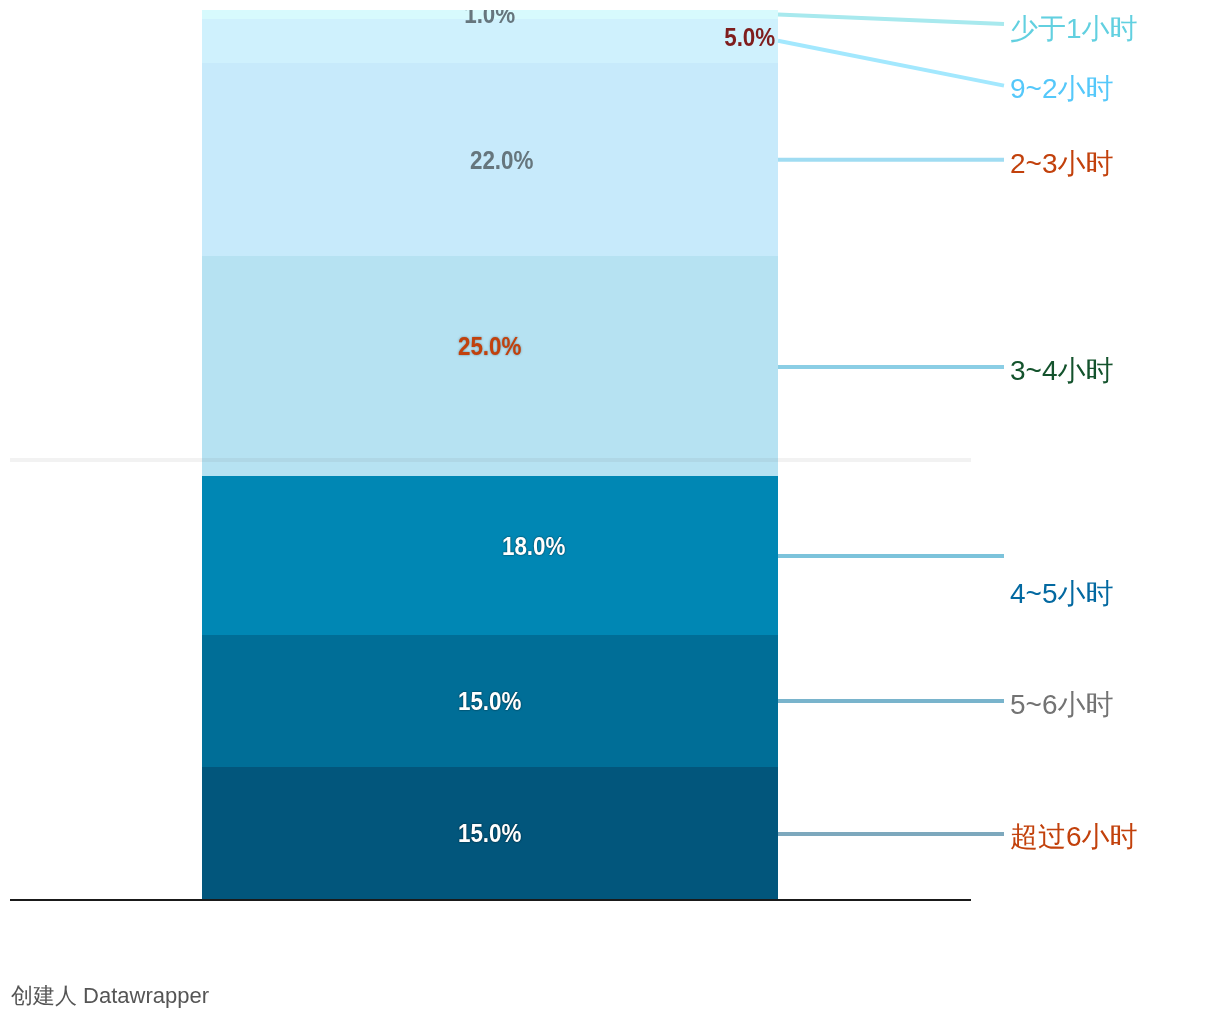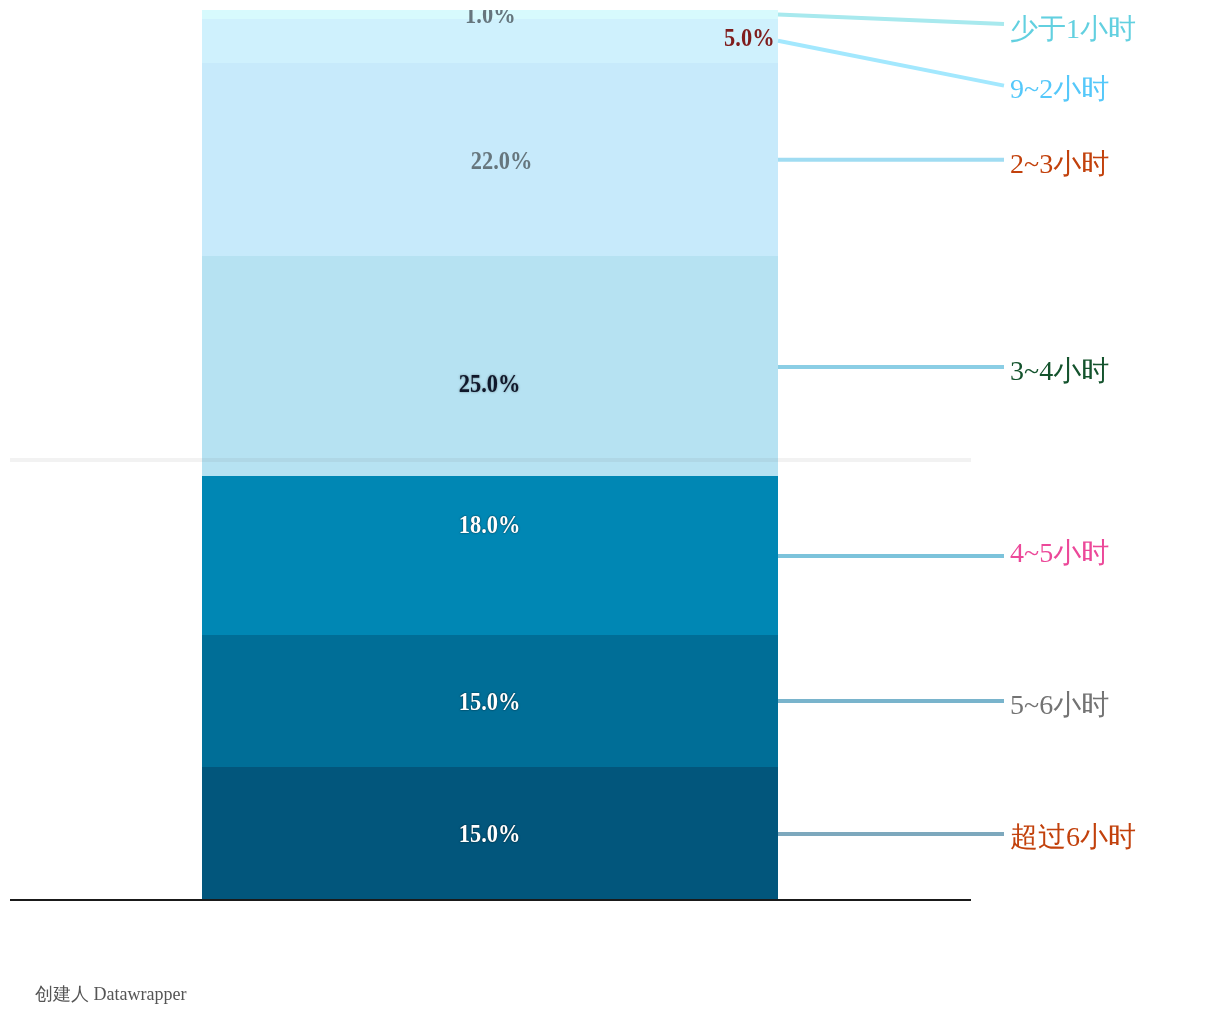--- a/index.html
+++ b/index.html
@@ -2,80 +2,80 @@
 <html><head>
 <meta charset="utf-8">
 <title>Stacked bar chart</title>
 <style>
   html,body{margin:0;padding:0;}
   body{
     width:1220px;height:1020px;background:#ffffff;overflow:hidden;
     font-family:"Liberation Sans","DejaVu Sans",sans-serif;
     -webkit-font-smoothing:antialiased;
   }
-  #chart{position:relative;width:1220px;height:924px;background:#fff;font-family:Liberation Serif, serif;}
+  #chart{position:relative;width:1220px;height:924px;background:#fff;}
 
   
   #plot{position:absolute;left:0;top:10px;width:1220px;height:889px;overflow:hidden;}
   .seg{position:absolute;left:202px;width:576px;}
   .seglabel{
     position:absolute;left:202px;width:576px;text-align:center;
     font-weight:700;font-size:25.2px;line-height:1;
   }
   .seglabel span{display:inline-block;transform:scaleX(0.89) translateZ(0);transform-origin:50% 50%;}
 
   svg.leaders{position:absolute;left:0;top:0;width:1220px;height:1020px;overflow:visible;}
 
   .catlabel{position:absolute;left:1010px;font-size:28px;line-height:1;white-space:nowrap;transform:translateZ(0);}
 
   svg.axislayer{position:absolute;left:0;top:0;width:1220px;height:1020px;}
   #gridline{position:absolute;left:10px;top:457.8px;width:961px;height:4.2px;
             background:rgba(120,120,120,0.096);}
   #axistitle{position:absolute;left:202px;width:576px;text-align:center;top:917.5px;
              font-size:23px;line-height:1;color:#2b2b2b;transform:translateZ(0);}
-  #footer{position:absolute;left:11px;top:984.7px;font-size:18px;line-height:1;color:#555555;transform:translateZ(0);margin-left:24px;}
+  #footer{position:absolute;left:11px;top:984.7px;font-size:22px;line-height:1;color:#555555;transform:translateZ(0);}
 </style>
 </head>
 <body>
 
 <div id="chart">
   <div id="plot">
     <div id="bar">
         <div class="seg" style="top: 0px; height: 8.8px; background: rgb(215, 250, 253);"></div>
         <div class="seg" style="top: 8.8px; height: 44px; background: rgb(207, 241, 253);"></div>
         <div class="seg" style="top: 52.8px; height: 193.6px; background: rgb(199, 234, 251);"></div>
         <div class="seg" style="top: 246.4px; height: 220px; background: rgb(182, 226, 242);"></div>
         <div class="seg" style="top: 466.4px; height: 158.4px; background: rgb(0, 135, 180);"></div>
         <div class="seg" style="top: 624.8px; height: 132px; background: rgb(0, 110, 151);"></div>
         <div class="seg" style="top: 756.8px; height: 132px; background: rgb(2, 86, 124);"></div>
         <div class="seglabel" style="top: -7.7px; color: rgb(102, 118, 125);"><span>1.0%</span></div>
         <div class="seglabel" style="top: 15px; color: #7f1d1d; text-align: right;"><span>5.0%</span></div>
         <div class="seglabel" style="top: 137.5px; color: rgb(102, 118, 125); margin-left: 12px;"><span>22.0%</span></div>
-        <div class="seglabel" style="top: 361px; color: #0f172a; text-shadow: rgba(0, 0, 0, 0.42) 0px 0px 2.5px;"><span>25.0%</span></div>
-        <div class="seglabel" style="top: 502px; color: rgb(255, 255, 255); text-shadow: rgba(0, 0, 0, 0.75) 0px 0px 2px;"><span>18.0%</span></div>
+        <div class="seglabel" style="top: 324px; color: #c2410c; text-shadow: rgba(0, 0, 0, 0.42) 0px 0px 2.5px;"><span>25.0%</span></div>
+        <div class="seglabel" style="top: 524px; color: rgb(255, 255, 255); text-shadow: rgba(0, 0, 0, 0.75) 0px 0px 2px; padding-left: 44px;"><span>18.0%</span></div>
         <div class="seglabel" style="top: 678.7px; color: rgb(255, 255, 255); text-shadow: rgba(0, 0, 0, 0.75) 0px 0px 2px;"><span>15.0%</span></div>
         <div class="seglabel" style="top: 810.7px; color: rgb(255, 255, 255); text-shadow: rgba(0, 0, 0, 0.75) 0px 0px 2px;"><span>15.0%</span></div>
       </div>
   </div>
   <div id="gridline"></div>
   <svg class="leaders">
       <line x1="778" y1="14.399999999999999" x2="1004" y2="24" stroke="#a8e9ee" stroke-width="4"></line>
       <line x1="778" y1="40.8" x2="1004" y2="85.6" stroke="#a3e8fe" stroke-width="4"></line>
       <line x1="778" y1="159.7" x2="1004" y2="159.7" stroke="#a0dcf2" stroke-width="4"></line>
       <line x1="778" y1="367" x2="1004" y2="367" stroke="#8bcee5" stroke-width="4"></line>
       <line x1="778" y1="556" x2="1004" y2="556" stroke="#7cc3db" stroke-width="4"></line>
       <line x1="778" y1="701" x2="1004" y2="701" stroke="#79b4cc" stroke-width="4"></line>
       <line x1="778" y1="834" x2="1004" y2="834" stroke="#7da8bd" stroke-width="4"></line>
     </svg>
   <div id="labels">
       <div class="catlabel" style="top: 15.3px; color: rgb(98, 208, 224);">少于1小时</div>
       <div class="catlabel" style="top: 75.4px; color: rgb(85, 200, 250);">9~2小时</div>
       <div class="catlabel" style="top: 149.5px; color: #c2410c;">2~3小时</div>
       <div class="catlabel" style="top: 357.4px; color: #14532d;">3~4小时</div>
-      <div class="catlabel" style="top: 539px; color: #ec4899;">4~5小时</div>
+      <div class="catlabel" style="top: 580px; color: #0369a1;">4~5小时</div>
       <div class="catlabel" style="top: 691.3px; color: #737373;">5~6小时</div>
       <div class="catlabel" style="top: 823px; color: #c2410c; text-align: right;">超过6小时</div>
     </div>
   <svg class="axislayer">
       <rect id="axisline" x="10" y="899" width="961" height="2" fill="#1a1a1a"></rect>
     </svg>
   <div id="footer">创建人 Datawrapper</div>
 </div>
 
 </body></html>

